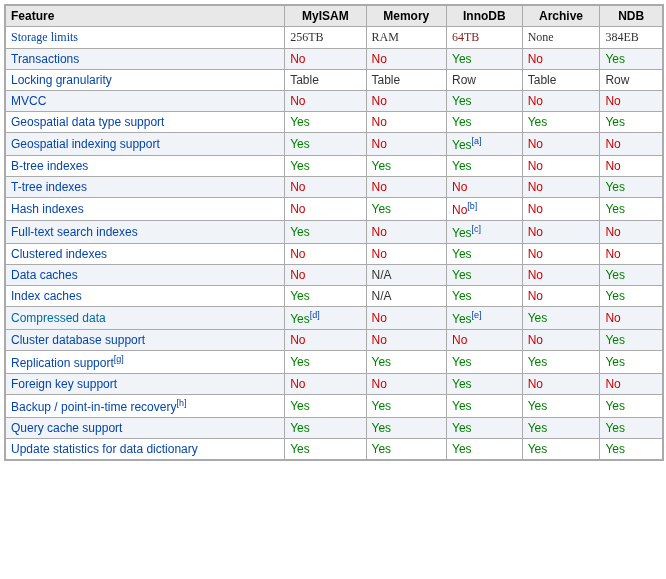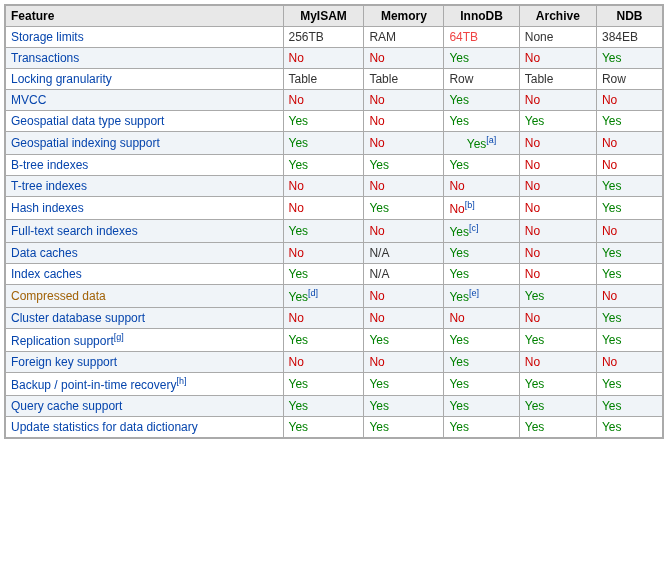--- a/index.html
+++ b/index.html
@@ -62,25 +62,25 @@
         <tr>
           <th>Feature</th>
           <th>MyISAM</th>
           <th>Memory</th>
           <th>InnoDB</th>
           <th>Archive</th>
           <th>NDB</th>
         </tr>
       </thead>
       <tbody id="table-body">
-      <tr style="background: rgb(255, 255, 255);">
+      <tr style="background: rgb(255, 255, 255); font-family: Liberation Serif, serif;">
             <td style="color: rgb(6, 69, 173); cursor: pointer;"><span>Storage limits</span></td>
             <td style="color: rgb(51, 51, 51);">256TB</td>
             <td style="color: rgb(51, 51, 51);">RAM</td>
-            <td style="color: #ef4444;">64TB</td>
+            <td style="color: #7f1d1d;">64TB</td>
             <td style="color: rgb(51, 51, 51);">None</td>
             <td style="color: rgb(51, 51, 51);">384EB</td>
           </tr>
           <tr style="background: rgb(240, 244, 248); padding-left: 24px;">
             <td style="color: rgb(6, 69, 173); cursor: pointer;"><span>Transactions</span></td>
             <td style="color: rgb(204, 0, 0);">No</td>
             <td style="color: rgb(204, 0, 0);">No</td>
             <td style="color: rgb(0, 128, 0);">Yes</td>
             <td style="color: rgb(204, 0, 0);">No</td>
             <td style="color: rgb(0, 128, 0);">Yes</td>
@@ -106,21 +106,21 @@
             <td style="color: rgb(0, 128, 0);">Yes</td>
             <td style="color: rgb(204, 0, 0);">No</td>
             <td style="color: rgb(0, 128, 0);">Yes</td>
             <td style="color: rgb(0, 128, 0);">Yes</td>
             <td style="color: rgb(0, 128, 0);">Yes</td>
           </tr>
           <tr style="background: rgb(240, 244, 248);">
             <td style="color: rgb(6, 69, 173); cursor: pointer;"><span>Geospatial indexing support</span></td>
             <td style="color: rgb(0, 128, 0);">Yes</td>
             <td style="color: rgb(204, 0, 0);">No</td>
-            <td style="color: rgb(0, 128, 0); text-align: center;">Yes<sup style="color: rgb(6, 69, 173);">[a]</sup></td>
+            <td style="color: rgb(0, 128, 0);">Yes<sup style="color: rgb(6, 69, 173);">[a]</sup></td>
             <td style="color: rgb(204, 0, 0);">No</td>
             <td style="color: rgb(204, 0, 0);">No</td>
           </tr>
           <tr style="background: rgb(255, 255, 255);">
             <td style="color: rgb(6, 69, 173); cursor: pointer; margin-left: 34px;"><span>B-tree indexes</span></td>
             <td style="color: rgb(0, 128, 0);">Yes</td>
             <td style="color: rgb(0, 128, 0);">Yes</td>
             <td style="color: rgb(0, 128, 0);">Yes</td>
             <td style="color: rgb(204, 0, 0);">No</td>
             <td style="color: rgb(204, 0, 0);">No</td>
@@ -142,38 +142,46 @@
             <td style="color: rgb(0, 128, 0);">Yes</td>
           </tr>
           <tr style="background: rgb(240, 244, 248);">
             <td style="color: rgb(6, 69, 173); cursor: pointer;"><span>Full-text search indexes</span></td>
             <td style="color: rgb(0, 128, 0);">Yes</td>
             <td style="color: rgb(204, 0, 0);">No</td>
             <td style="color: rgb(0, 128, 0);">Yes<sup style="color: rgb(6, 69, 173);">[c]</sup></td>
             <td style="color: rgb(204, 0, 0);">No</td>
             <td style="color: rgb(204, 0, 0);">No</td>
           </tr>
+          <tr style="background: rgb(255, 255, 255);">
+            <td style="color: rgb(6, 69, 173); cursor: pointer;"><span>Clustered indexes</span></td>
+            <td style="color: rgb(204, 0, 0);">No</td>
+            <td style="color: rgb(204, 0, 0);">No</td>
+            <td style="color: rgb(0, 128, 0);">Yes</td>
+            <td style="color: rgb(204, 0, 0);">No</td>
+            <td style="color: rgb(204, 0, 0);">No</td>
+          </tr>
           <tr style="background: rgb(240, 244, 248);">
             <td style="color: rgb(6, 69, 173); cursor: pointer; margin-left: 24px;"><span>Data caches</span></td>
             <td style="color: rgb(204, 0, 0);">No</td>
             <td style="color: rgb(51, 51, 51);">N/A</td>
             <td style="color: rgb(0, 128, 0);">Yes</td>
             <td style="color: rgb(204, 0, 0);">No</td>
             <td style="color: rgb(0, 128, 0);">Yes</td>
           </tr>
           <tr style="background: rgb(255, 255, 255);">
             <td style="color: rgb(6, 69, 173); cursor: pointer;"><span>Index caches</span></td>
             <td style="color: rgb(0, 128, 0);">Yes</td>
             <td style="color: rgb(51, 51, 51);">N/A</td>
             <td style="color: rgb(0, 128, 0);">Yes</td>
             <td style="color: rgb(204, 0, 0);">No</td>
             <td style="color: rgb(0, 128, 0);">Yes</td>
           </tr>
           <tr style="background: rgb(240, 244, 248);">
-            <td style="color: #a16207; cursor: pointer;"><span>Compressed data</span></td>
+            <td style="color: #0369a1; cursor: pointer;"><span>Compressed data</span></td>
             <td style="color: rgb(0, 128, 0);">Yes<sup style="color: rgb(6, 69, 173);">[d]</sup></td>
             <td style="color: rgb(204, 0, 0);">No</td>
             <td style="color: rgb(0, 128, 0);">Yes<sup style="color: rgb(6, 69, 173);">[e]</sup></td>
             <td style="color: rgb(0, 128, 0);">Yes</td>
             <td style="color: rgb(204, 0, 0);">No</td>
           </tr>
           <tr style="background: rgb(240, 244, 248);">
             <td style="color: rgb(6, 69, 173); cursor: pointer;"><span>Cluster database support</span></td>
             <td style="color: rgb(204, 0, 0);">No</td>
             <td style="color: rgb(204, 0, 0);">No</td>

